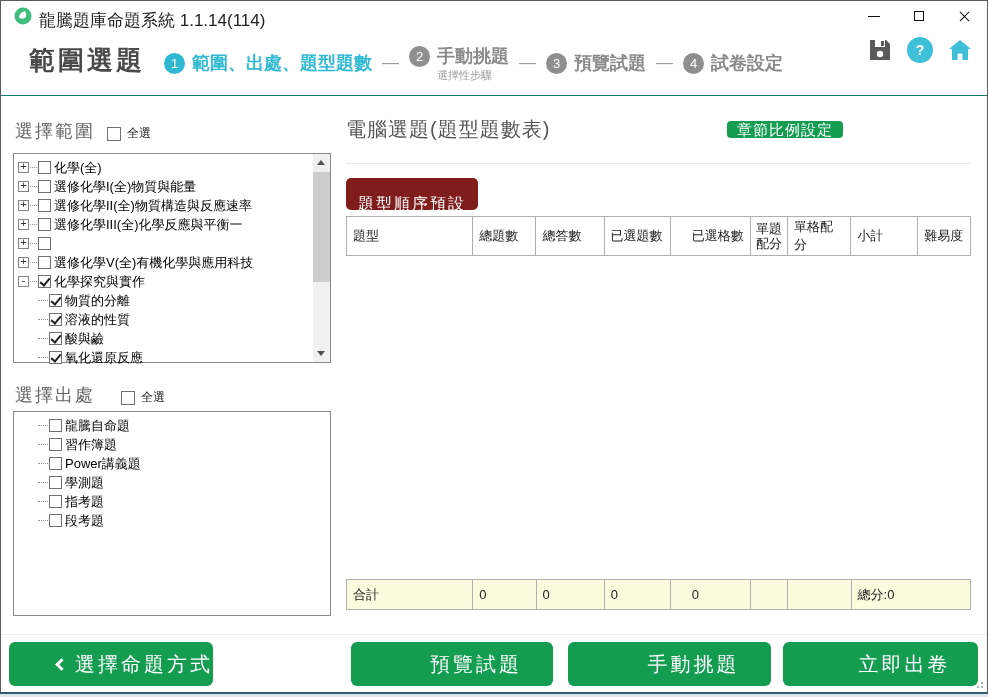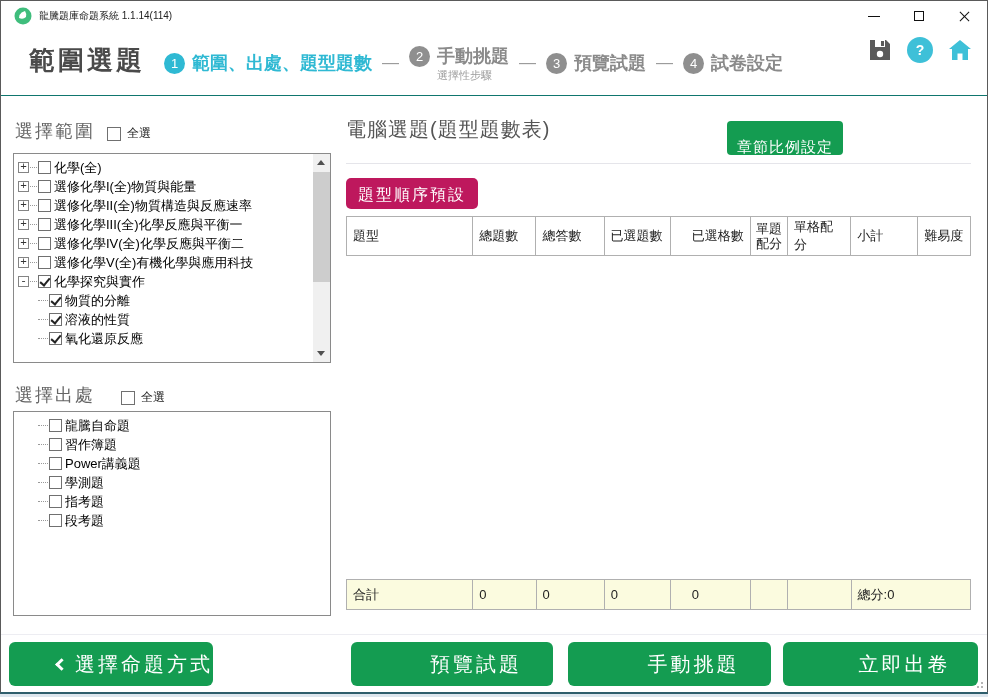--- a/index.html
+++ b/index.html
@@ -4,21 +4,21 @@
 <style>
   * { margin:0; padding:0; box-sizing:border-box; }
   html,body { width:988px; height:697px; overflow:hidden; background:#dde6ee;
               font-family:"Liberation Sans","DejaVu Sans",sans-serif; }
   .window { position:absolute; left:0; top:0; width:988px; height:694px; background:#fff;
             border:1px solid #5a5a5a; border-bottom:3px solid #2e5e6c; }
 
   
   .titlebar { position:absolute; left:0; top:0; width:100%; height:30px; background:#fff; }
   .app-logo { position:absolute; left:13px; top:6px; width:18px; height:18px; }
-  .app-title { position:absolute; left:38px; top:8px; font-size:10px; color:#222; }
+  .app-title { position:absolute; left:38px; top:8px; font-size:17px; color:#222; }
   .win-controls { position:absolute; right:0; top:0; height:30px; display:flex; }
   .wbtn { width:45px; height:30px; position:relative; cursor:pointer; }
   .glyph-min { position:absolute; left:16px; top:15px; width:12px; height:0; border-top:1px solid #111; }
   .glyph-max { position:absolute; left:17px; top:10px; width:10px; height:10px; border:1px solid #111; }
   .glyph-x1,.glyph-x2 { position:absolute; left:16px; top:15px; width:13px; height:0; border-top:1px solid #111; }
   .glyph-x1 { transform:rotate(45deg); } .glyph-x2 { transform:rotate(-45deg); }
 
   
   .header { position:absolute; left:0; top:30px; width:100%; height:65px; background:#fff;
             border-bottom:1px solid #0f766e; }
@@ -68,24 +68,24 @@
             border-left:4px solid transparent; border-right:4px solid transparent;
             border-bottom:5px solid #505050; }
   .tri-down { position:absolute; left:4px; top:6px; width:0; height:0;
             border-left:4px solid transparent; border-right:4px solid transparent;
             border-top:5px solid #505050; }
   .sthumb { position:absolute; left:0; top:18px; width:17px; height:110px; background:#cdcdcd; }
 
   
   .main-title { position:absolute; left:345px; top:115px; font-size:20px; color:#555; letter-spacing:1px; }
   .gbtn { position:absolute; top:120px; height:17px; background:#149c51; color:#fff; font-size:15px;
-          border:none; border-radius:4px; padding:17px 10px; letter-spacing:1px; cursor:pointer; }
+          border:none; border-radius:4px; padding:0 10px; letter-spacing:1px; cursor:pointer; }
   .main-divider { position:absolute; left:345px; top:162px; width:625px; height:0; border-top:1px solid #e5e5ea; }
-  .type-order-btn { position:absolute; left:345px; top:177px; height:31px; background:#be185d; color:#fff;
-          font-size:16px; border:none; border-radius:5px; padding:7px 12px; letter-spacing:2px; cursor:pointer; }
+  .type-order-btn { position:absolute; left:345px; top:177px; height:31px; background:#7f1d1d; color:#fff;
+          font-size:16px; border:none; border-radius:5px; padding:16px 12px; letter-spacing:2px; cursor:pointer; }
 
   .qtable { position:absolute; left:345px; top:215px; width:625px; }
   .thead { display:flex; border:1px solid #b0b0b0; height:40px;justify-content:flex-end; }
   .th { border-right:1px solid #b0b0b0; font-size:13px; color:#222; display:flex; align-items:center;
         padding:0 6px; background:#fff; }
   .th:last-child { border-right:none; }
   .c0{width:130px;} .c1{width:65px;} .c2{width:70px;} .c3{width:68px;} .c4{width:67px;margin-left:15px;}
   .c5{width:38px; padding:0 3px; justify-content:center; text-align:center; line-height:15px;}
   .c6{width:65px;} .c7{width:69px;} .c8{width:53px;}
   .tfoot { position:absolute; left:345px; top:578px; width:625px; display:flex;
@@ -215,21 +215,20 @@
       <div class="trow">
         <span class="expander">+</span>
           <span class="dash"></span>
         <span class="cb"></span>
         <span class="tlabel">選修化學III(全)化學反應與平衡一</span>
       </div>
       <div class="trow">
         <span class="expander">+</span>
           <span class="dash"></span>
         <span class="cb"></span>
-        <span class="tlabel">選修化學IV(全)化學反應與平衡二</span>
       </div>
       <div class="trow">
         <span class="expander">+</span>
           <span class="dash"></span>
         <span class="cb"></span>
         <span class="tlabel">選修化學V(全)有機化學與應用科技</span>
       </div>
       <div class="trow">
         <span class="expander">-</span>
           <span class="dash"></span>
@@ -238,20 +237,25 @@
       </div>
       <div class="trow child">
         <span class="dash"></span>
         <span class="cb checked"></span>
         <span class="tlabel">物質的分離</span>
       </div>
       <div class="trow child">
         <span class="dash"></span>
         <span class="cb checked"></span>
         <span class="tlabel">溶液的性質</span>
+      </div>
+      <div class="trow child">
+        <span class="dash"></span>
+        <span class="cb checked"></span>
+        <span class="tlabel">酸與鹼</span>
       </div>
       <div class="trow child">
         <span class="dash"></span>
         <span class="cb checked"></span>
         <span class="tlabel">氧化還原反應</span>
       </div>
     </div>
     <div class="vscroll">
       <div class="sbtn up">
           <span class="tri-up"></span>

